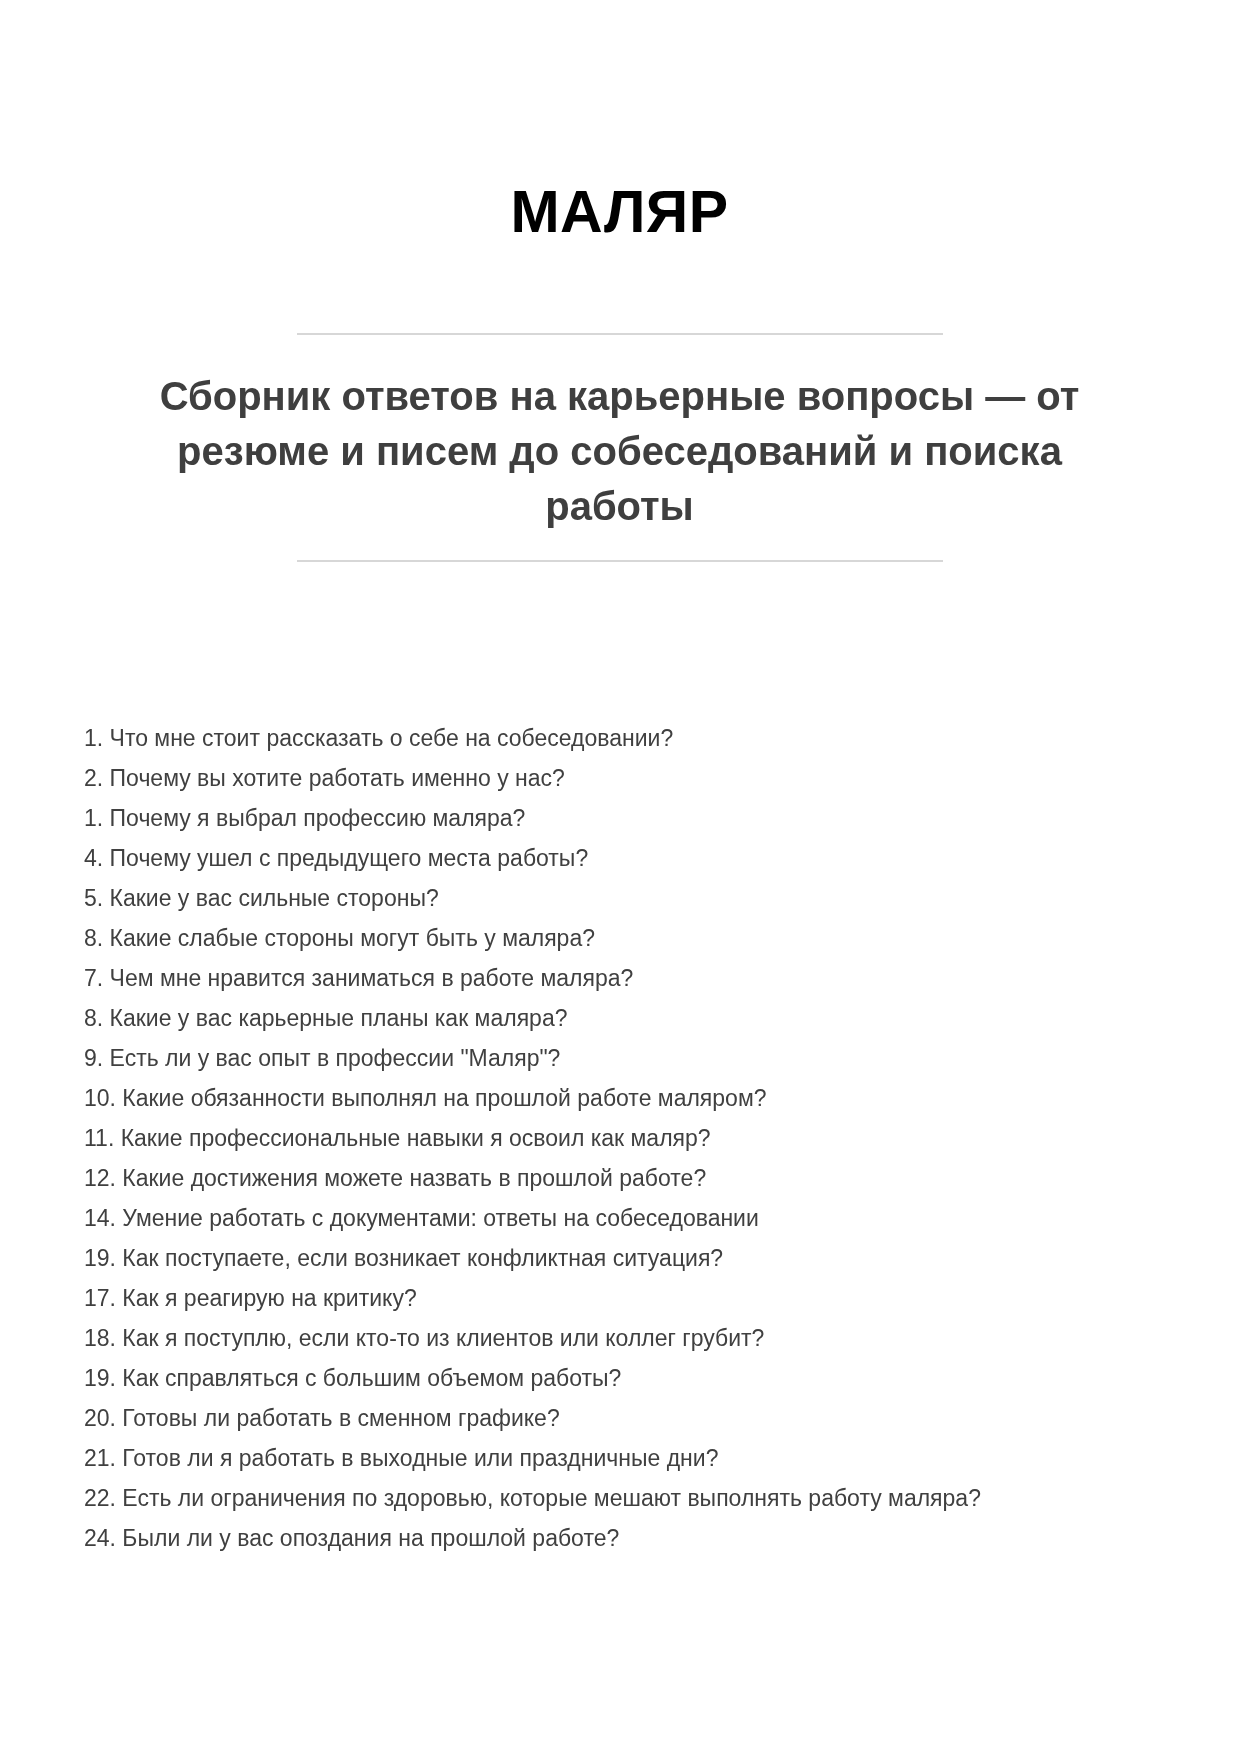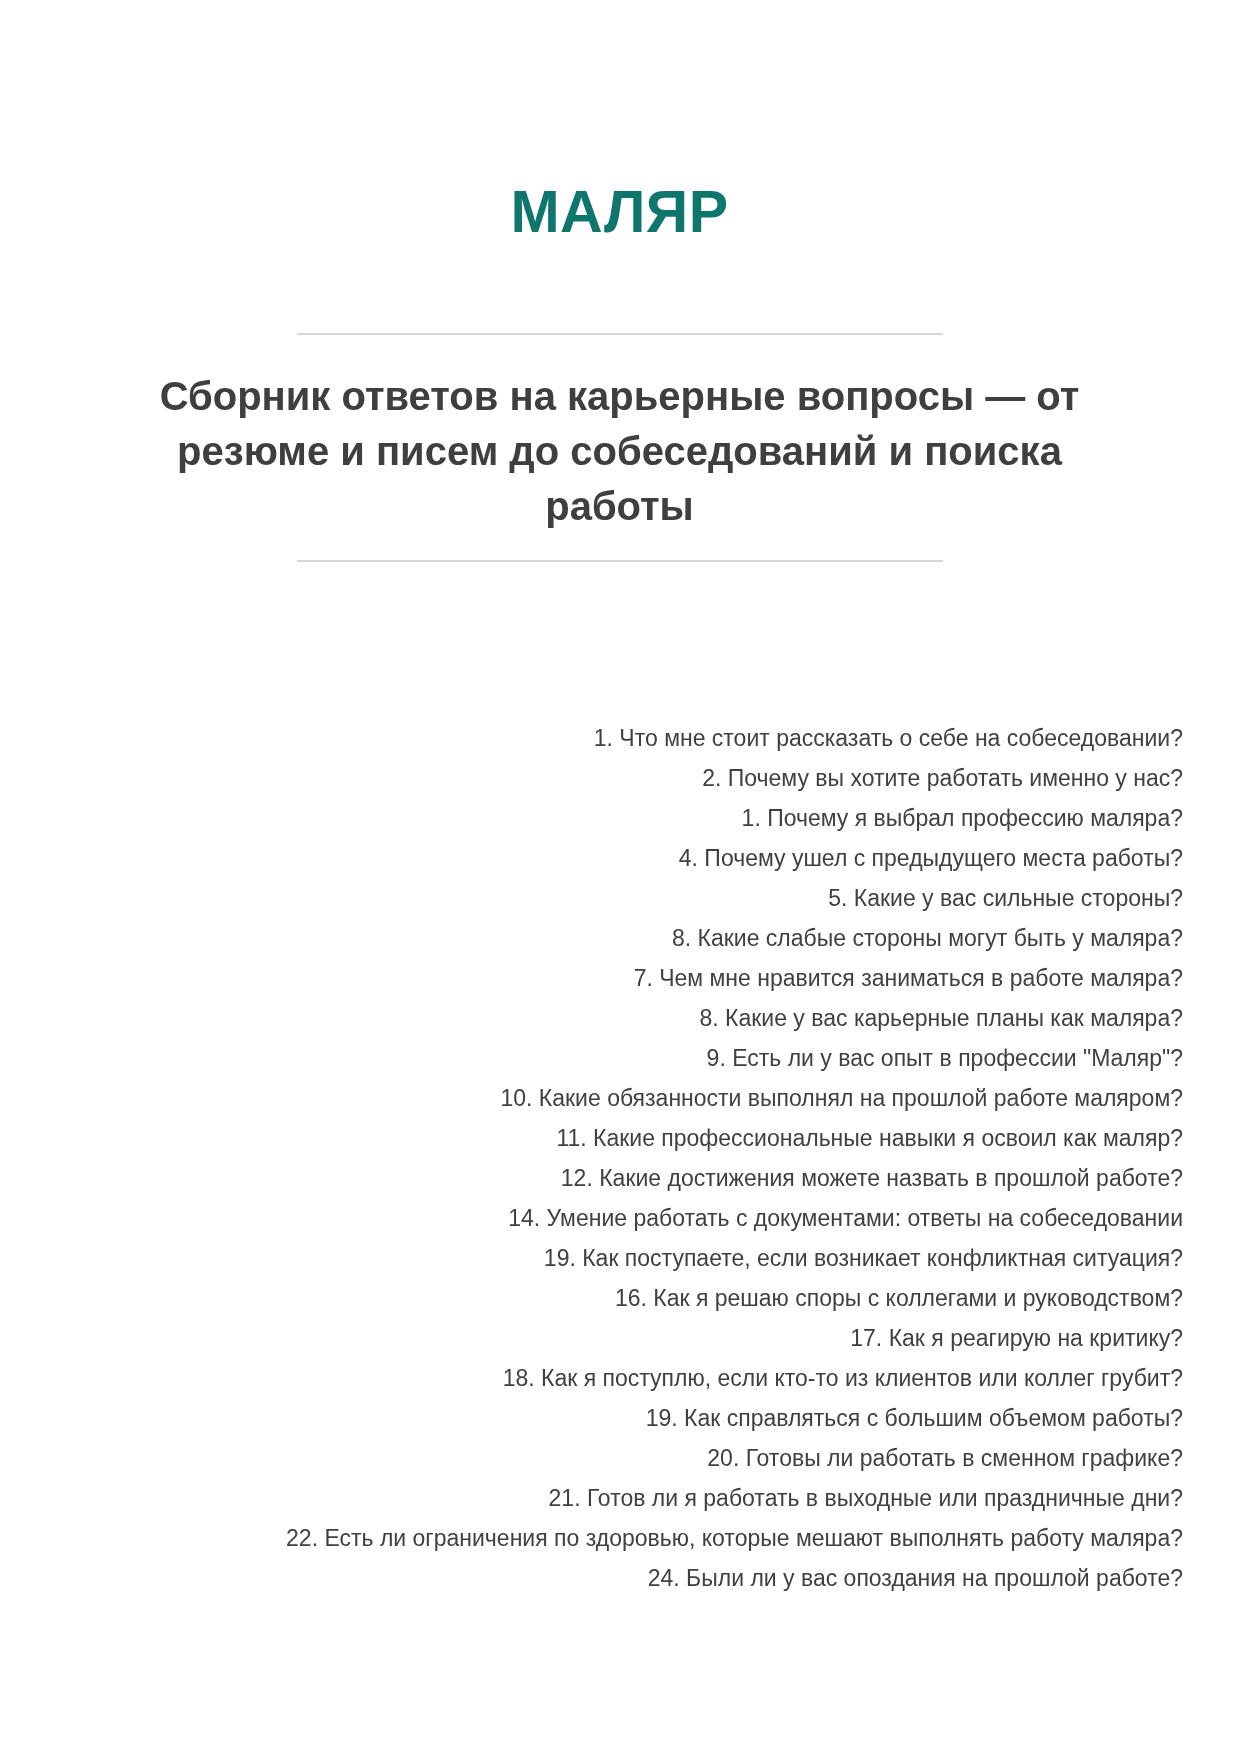--- a/index.html
+++ b/index.html
@@ -16,21 +16,21 @@
     background: #ffffff;
     overflow: hidden;
   }
   .title {
     padding-top: 180px;
     text-align: center;
     font-size: 59px;
     line-height: 1.1;
     font-weight: 700;
     letter-spacing: 0.5px;
-    color: #0f766e;
+    color: #000000;
   }
   .divider {
     border: 0;
     border-top: 2px solid #d7d7d7;
     width: 646px;
     margin-left: auto;
     margin-right: auto;
   }
   .divider-top { margin-top: 88px; }
   .subtitle {
@@ -40,21 +40,20 @@
     font-size: 40px;
     font-weight: 700;
     line-height: 55px;
     color: #3f3f3f;
   }
   .divider-bottom { margin-top: 26px; }
   .question-list {
     margin-top: 156px;
     padding-left: 84px;
     padding-right: 56px;
-    text-align: right;
   }
   .q {
     font-size: 23px;
     line-height: 40px;
     color: #404040;
     white-space: nowrap;
   }
 </style>
 </head>
 <body>
@@ -76,21 +75,20 @@
       <div class="q">5. Какие у вас сильные стороны?</div>
       <div class="q">8. Какие слабые стороны могут быть у маляра?</div>
       <div class="q">7. Чем мне нравится заниматься в работе маляра?</div>
       <div class="q">8. Какие у вас карьерные планы как маляра?</div>
       <div class="q">9. Есть ли у вас опыт в профессии "Маляр"?</div>
       <div class="q">10. Какие обязанности выполнял на прошлой работе маляром?</div>
       <div class="q">11. Какие профессиональные навыки я освоил как маляр?</div>
       <div class="q">12. Какие достижения можете назвать в прошлой работе?</div>
       <div class="q">14. Умение работать с документами: ответы на собеседовании</div>
       <div class="q">19. Как поступаете, если возникает конфликтная ситуация?</div>
-      <div class="q">16. Как я решаю споры с коллегами и руководством?</div>
       <div class="q">17. Как я реагирую на критику?</div>
       <div class="q">18. Как я поступлю, если кто-то из клиентов или коллег грубит?</div>
       <div class="q">19. Как справляться с большим объемом работы?</div>
       <div class="q">20. Готовы ли работать в сменном графике?</div>
       <div class="q">21. Готов ли я работать в выходные или праздничные дни?</div>
       <div class="q">22. Есть ли ограничения по здоровью, которые мешают выполнять работу маляра?</div>
       <div class="q">24. Были ли у вас опоздания на прошлой работе?</div>
     </div>
 </div>
 

